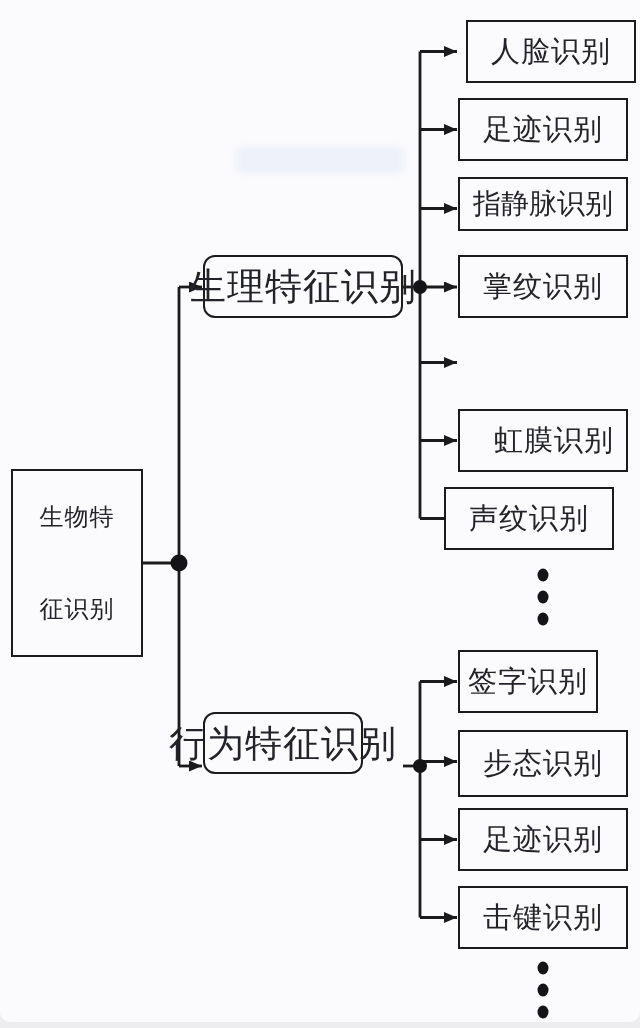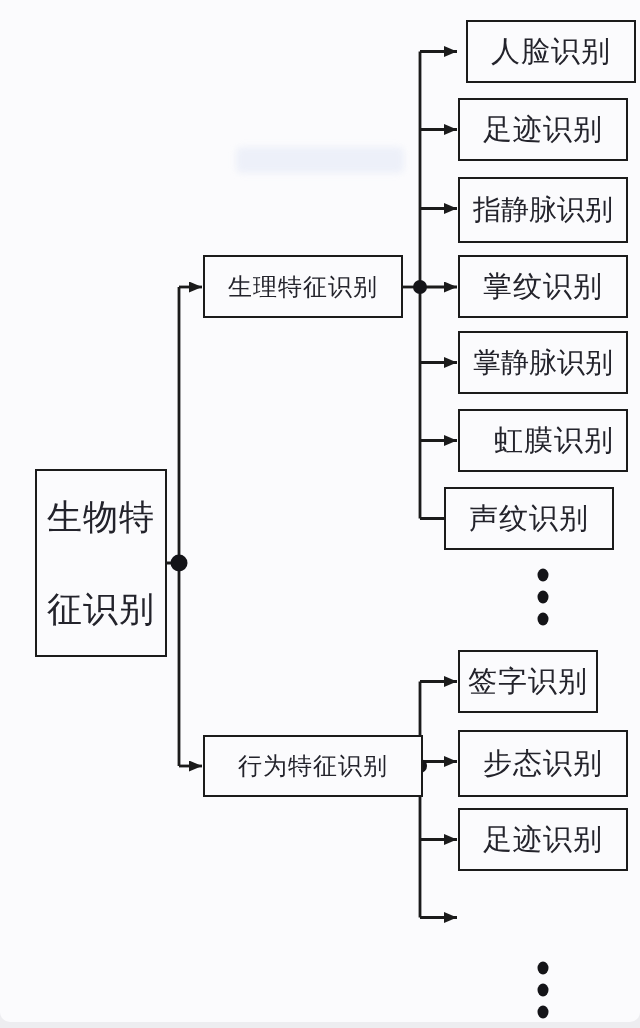--- a/index.html
+++ b/index.html
@@ -42,24 +42,23 @@
     align-items: center;
     justify-content: center;
     font-size: 29px;
     letter-spacing: 1px;
     line-height: 1;
     white-space: nowrap;
   }
   .node.root {
     flex-direction: column;
     justify-content: space-around;
-    font-size: 35px;
-    margin-left: 24px;
+    font-size: 24px;
   }
-  .node.branch { font-size: 24px; }
+  .node.branch { font-size: 37px; border-radius: 12px; }
   .node.leaf-5 { font-size: 28px; letter-spacing: 0; }
 </style>
 </head>
 <body>
 
 <div class="stage">
   <div class="card"></div>
   <div class="watermark-smudge"></div>
 
   <svg class="connectors" width="640" height="1028" viewBox="0 0 640 1028">
@@ -116,26 +115,26 @@
       <ellipse cx="543" cy="1012" rx="5.5" ry="6.5"></ellipse>
     </g>
   </svg>
 
   <div class="node root" style="left:11px; top:469px; width:132px; height:188px;">
     <span>生物特</span>
     <span>征识别</span>
   </div>
 
   <div class="node branch" style="left:203px; top:255px; width:200px; height:63px;">生理特征识别</div>
-  <div class="node branch" style="left:203px; top:735px; width:220px; height:62px;">行为特征识别</div>
+  <div class="node branch" style="left:203px; top:712px; width:160px; height:62px;">行为特征识别</div>
 
   <div class="node" style="left:458px; top:20px;  width:170px; height:63px;margin-left:8px;">人脸识别</div>
   <div class="node" style="left:458px; top:98px;  width:170px; height:63px;">足迹识别</div>
-  <div class="node leaf-5" style="left:458px; top:177px; width:170px; height:66px;">指静脉识别</div>
+  <div class="node leaf-5" style="left:458px; top:177px; width:170px; height:54px;">指静脉识别</div>
   <div class="node" style="left:458px; top:255px; width:170px; height:63px;">掌纹识别</div>
-  <div class="node leaf-5" style="left:458px; top:331px; width:170px; height:63px;">掌静脉识别</div>
   <div class="node" style="left:458px; top:409px; width:170px; height:63px;padding-left:22px;">虹膜识别</div>
   <div class="node" style="left:444px; top:487px; width:170px; height:63px;">声纹识别</div>
 
   <div class="node" style="left:458px; top:650px; width:140px; height:63px;">签字识别</div>
   <div class="node" style="left:458px; top:730px; width:170px; height:67px;">步态识别</div>
   <div class="node" style="left:458px; top:808px; width:170px; height:63px;">足迹识别</div>
+  <div class="node" style="left:458px; top:886px; width:170px; height:63px;">击键识别</div>
 </div>
 
 </body></html>

